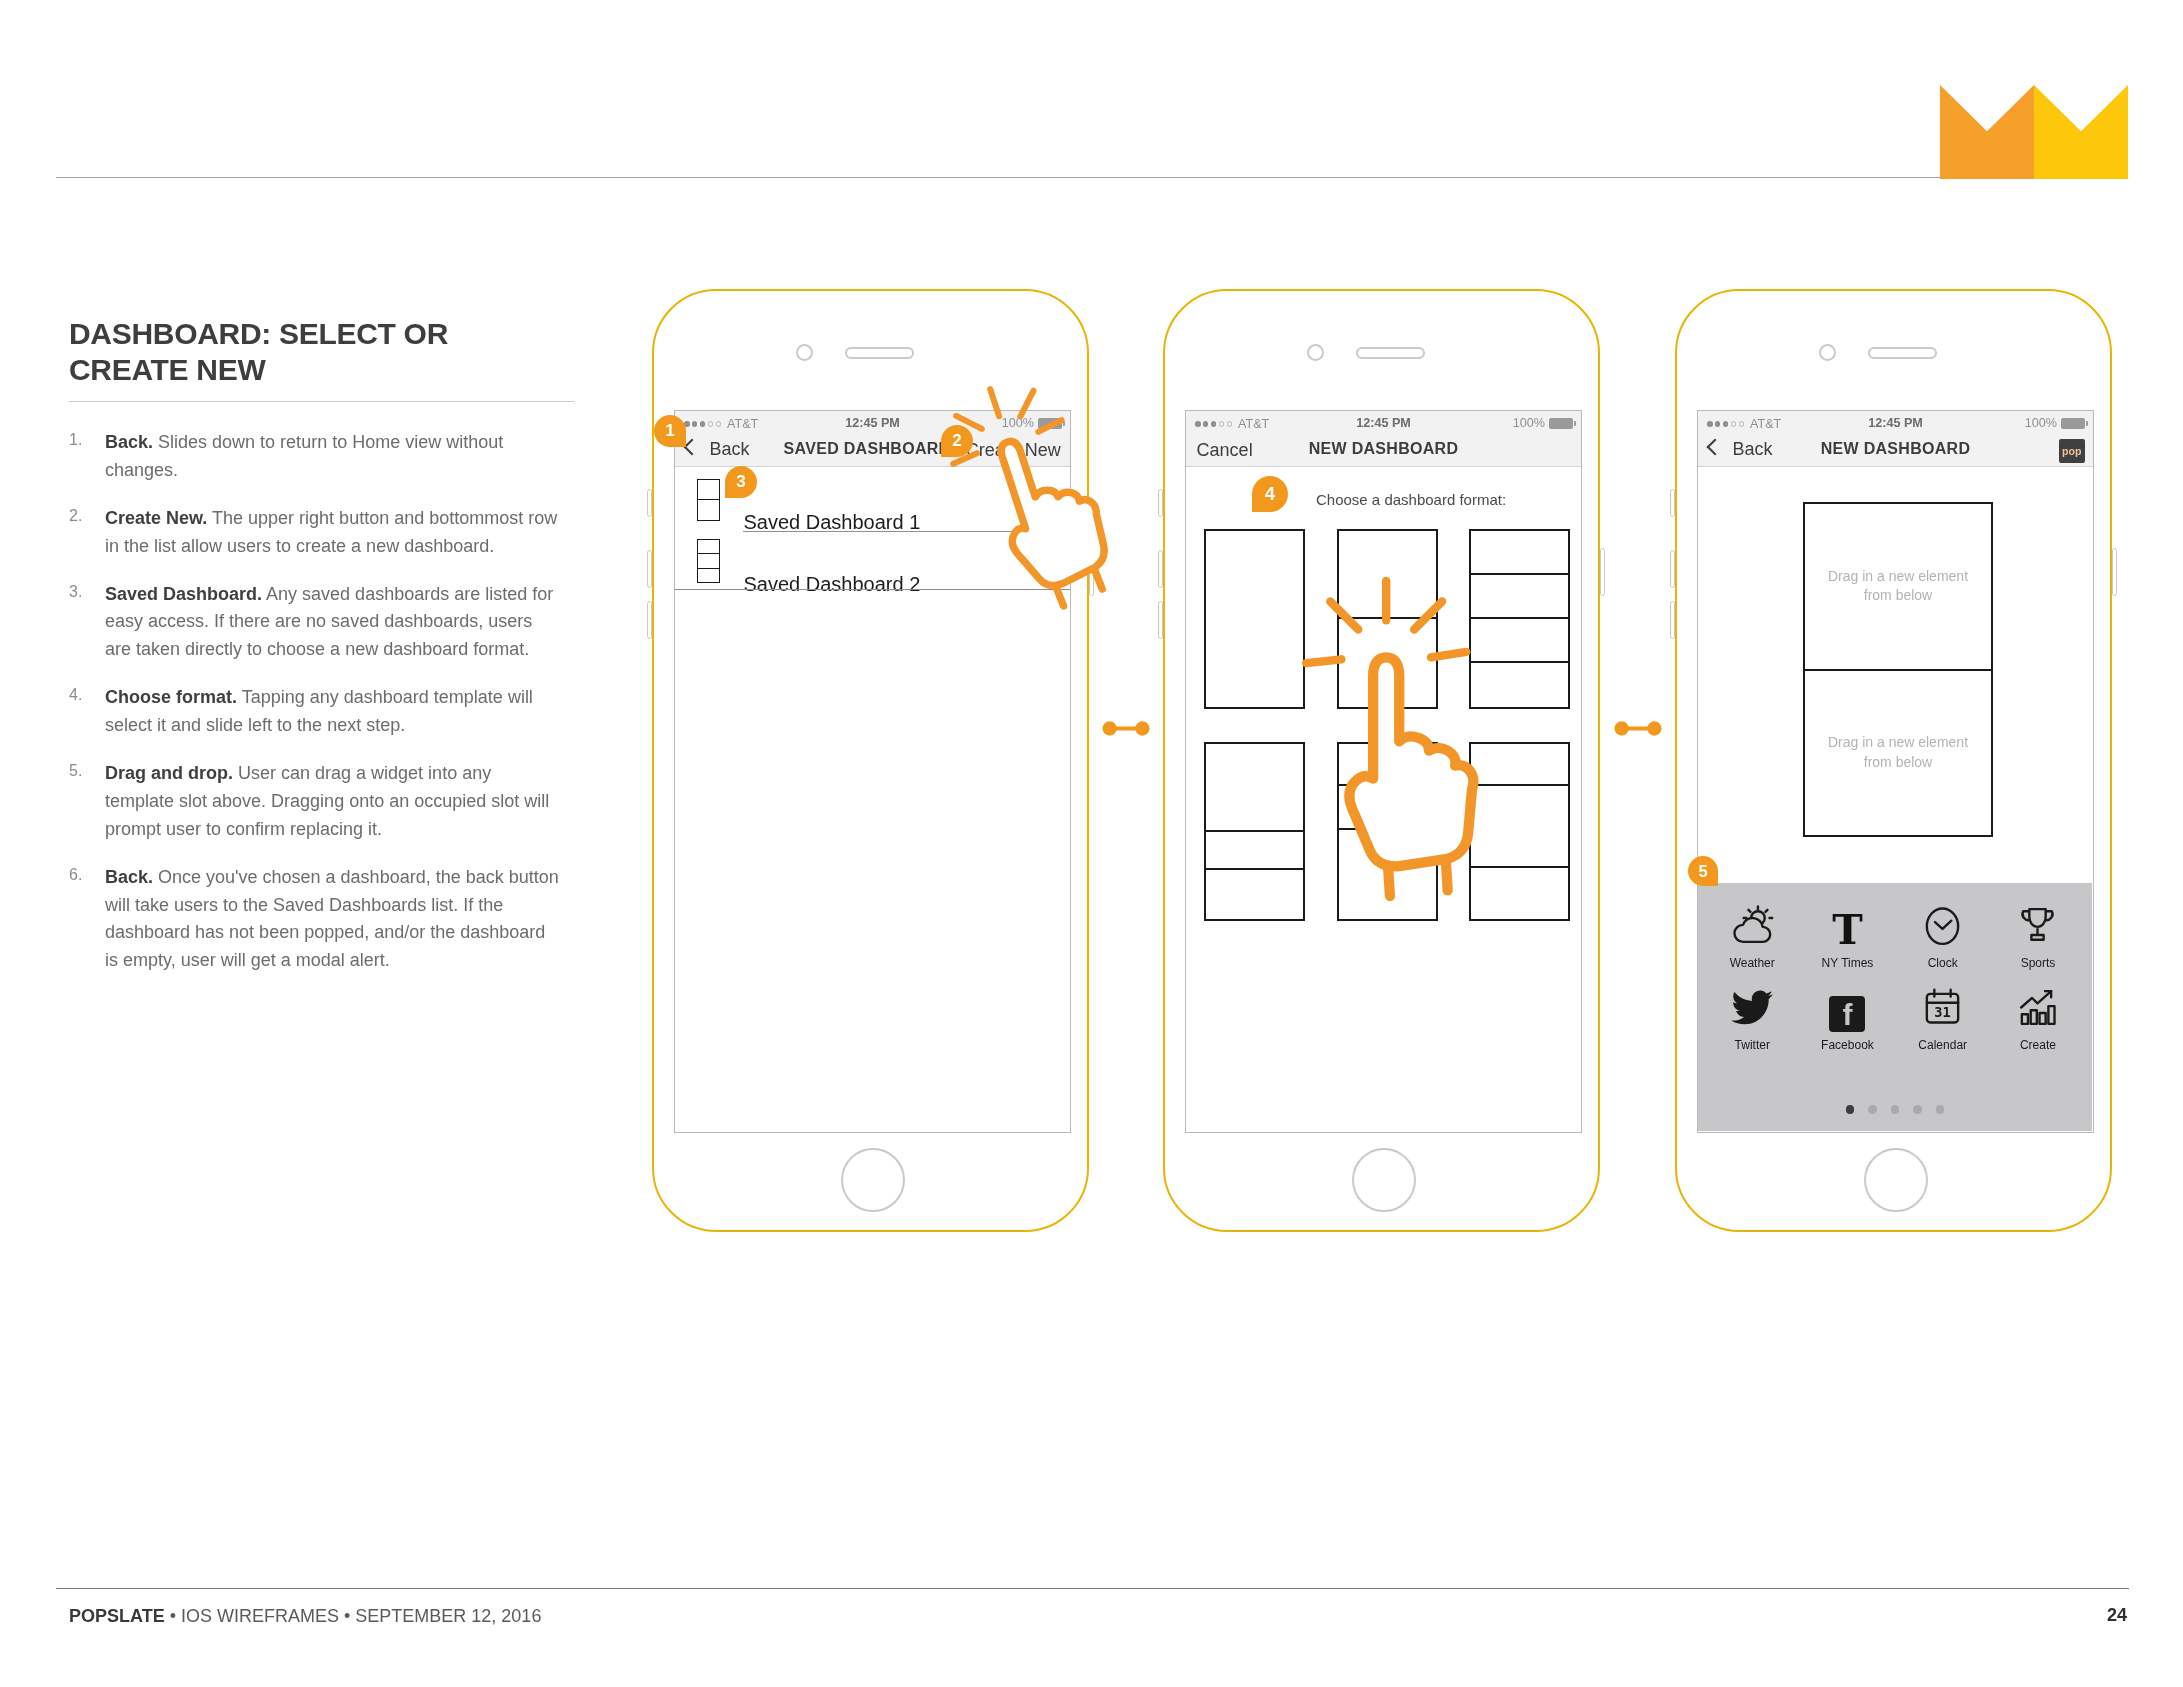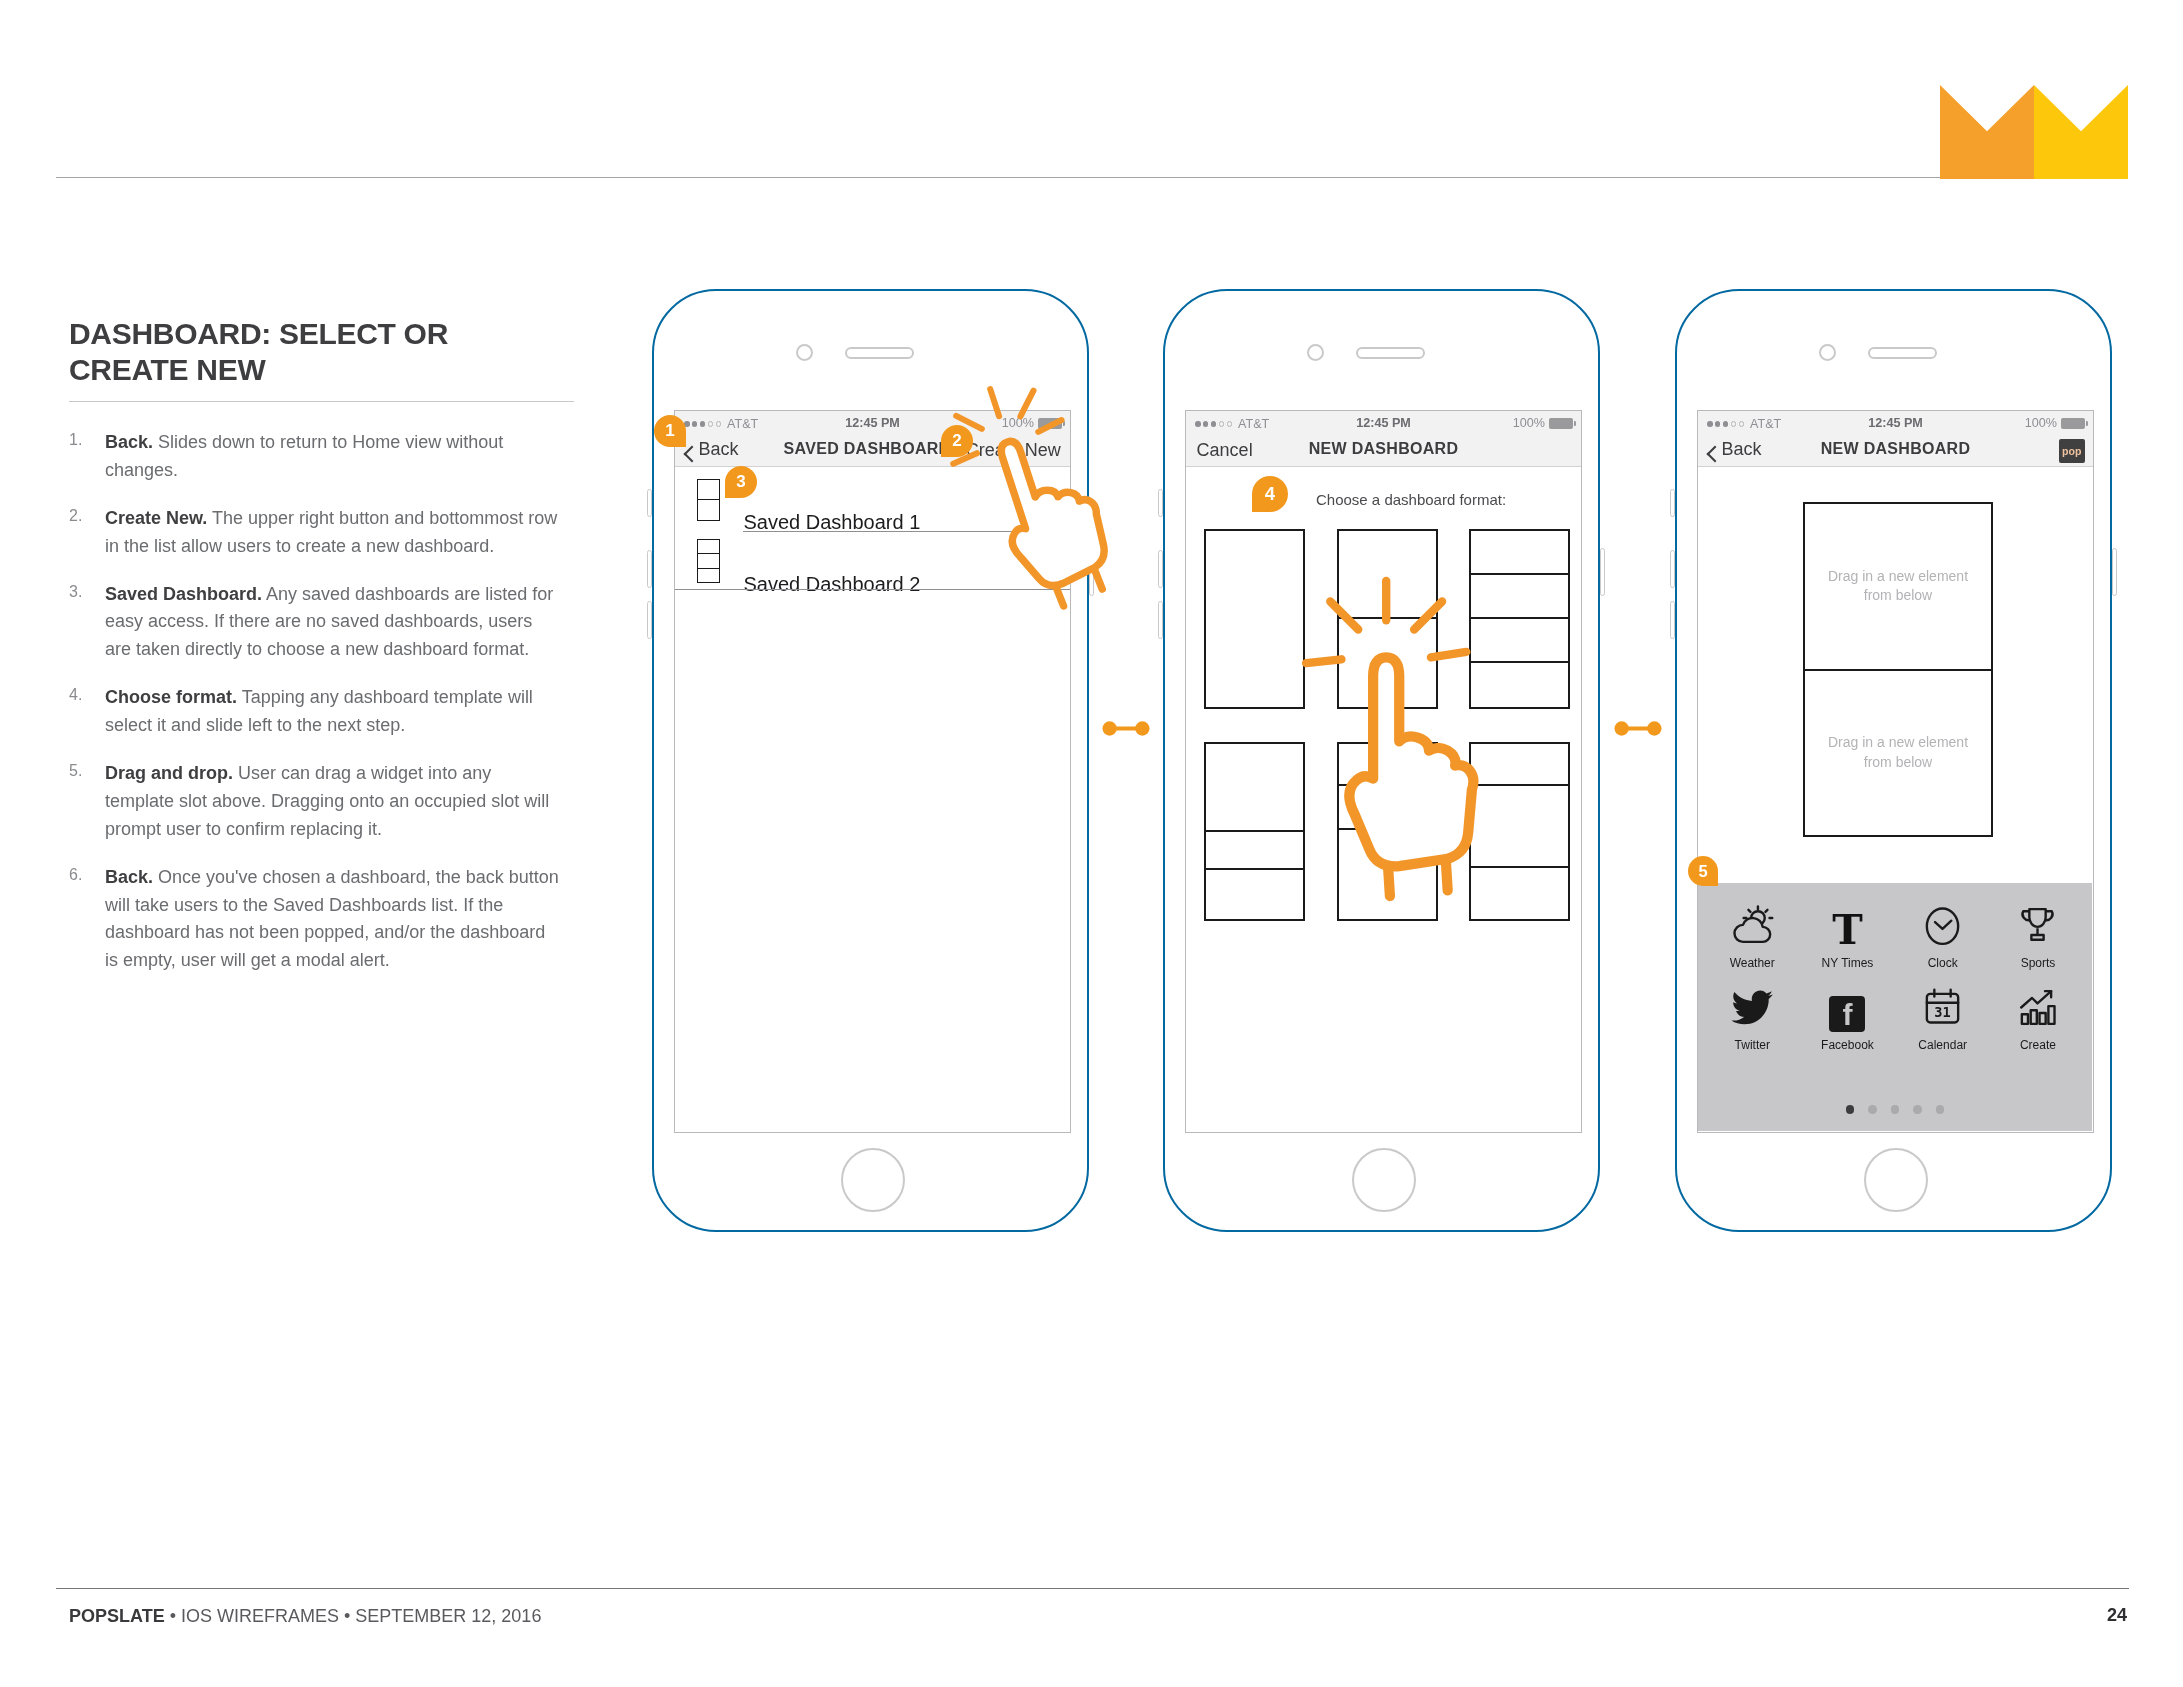--- a/index.html
+++ b/index.html
@@ -20,21 +20,21 @@
   .ann-num{width:36px;flex:0 0 36px;font-size:16px;color:#8a8b8e;padding-top:2px;}
   .ann-body{font-size:18px;line-height:1.55;color:#6b6c6f;}
   .ann-body b{color:#3f3f41;}
 
   .footer-text{position:absolute;left:69px;top:1606px;font-size:18px;color:#5a5a5e;}
   .footer-text b{color:#3a3a3c;}
   .page-num{position:absolute;left:2021px;top:1605px;width:106px;text-align:right;
             font-size:18px;font-weight:bold;color:#2f2f31;}
 
   
-  .phone{position:absolute;width:437px;height:943px;background:#fff;border:2px solid #0369a1;
+  .phone{position:absolute;width:437px;height:943px;background:#fff;border:2px solid #eab308;
          border-radius:64px;box-sizing:border-box;}
   .cam{position:absolute;left:142px;top:53px;width:17px;height:17px;border:2px solid #c9c9c9;
        border-radius:50%;box-sizing:border-box;}
   .speaker{position:absolute;left:191px;top:56px;width:69px;height:12px;border:2px solid #c9c9c9;
        border-radius:6.6px;box-sizing:border-box;}
   .home{position:absolute;left:187px;top:857px;width:64px;height:64px;border:2px solid #c9c9c9;
        border-radius:50%;box-sizing:border-box;}
   .sbtn{position:absolute;width:5.3px;background:#fff;border:1.3px solid #c9c9c9;border-radius:2.6px;box-sizing:border-box;}
   .screen{position:absolute;left:20px;top:119px;width:397px;height:723px;border:1.3px solid #b9b9bc;
        box-sizing:border-box;background:#fff;overflow:hidden;}
@@ -47,21 +47,21 @@
   .sb-carrier{margin-left:3.3px;}
   .sb-time{position:absolute;left:0;right:0;top:5.3px;text-align:center;color:#6b6b70;font-weight:bold;}
   .sb-right{position:absolute;right:8px;top:5.3px;display:flex;align-items:center;gap:4px;}
   .batt{width:24px;height:10.6px;background:#9a9a9d;border-radius:2px;position:relative;}
   .batt:after{content:"";position:absolute;right:-3.3px;top:2.6px;width:2px;height:5.3px;background:#9a9a9d;
         border-radius:0 1.3px 1.3px 0;}
   .navbar{position:relative;height:30px;background:#f2f2f3;border-bottom:1.3px solid #d2d2d4;
         font-size:18px;color:#3d3d3f;}
   .nav-title{position:absolute;left:0;right:0;top:4px;text-align:center;font-size:16px;
         font-weight:bold;letter-spacing:0.3px;}
-  .nav-left{position:absolute;left:10.6px;top:2.6px;display:flex;align-items:flex-end;gap:1px;}
+  .nav-left{position:absolute;left:10.6px;top:2.6px;display:flex;align-items:flex-start;gap:12px;}
   .nav-right{position:absolute;right:9.3px;top:4px;}
   .chev{width:10px;height:10px;border-left:2.6px solid #3d3d3f;border-bottom:2.6px solid #3d3d3f;
         transform:rotate(45deg);margin-top:2px;}
   .pop-chip{position:absolute;right:8px;top:2.6px;width:26.5px;height:24px;background:#404040;
         color:#eec29e;font-weight:bold;font-size:10.6px;display:flex;align-items:center;
         justify-content:center;border-radius:2px;}
 
   
   .list-row{position:relative;display:flex;align-items:center;}
   .row1{height:65px;} .row2{height:58px;}

